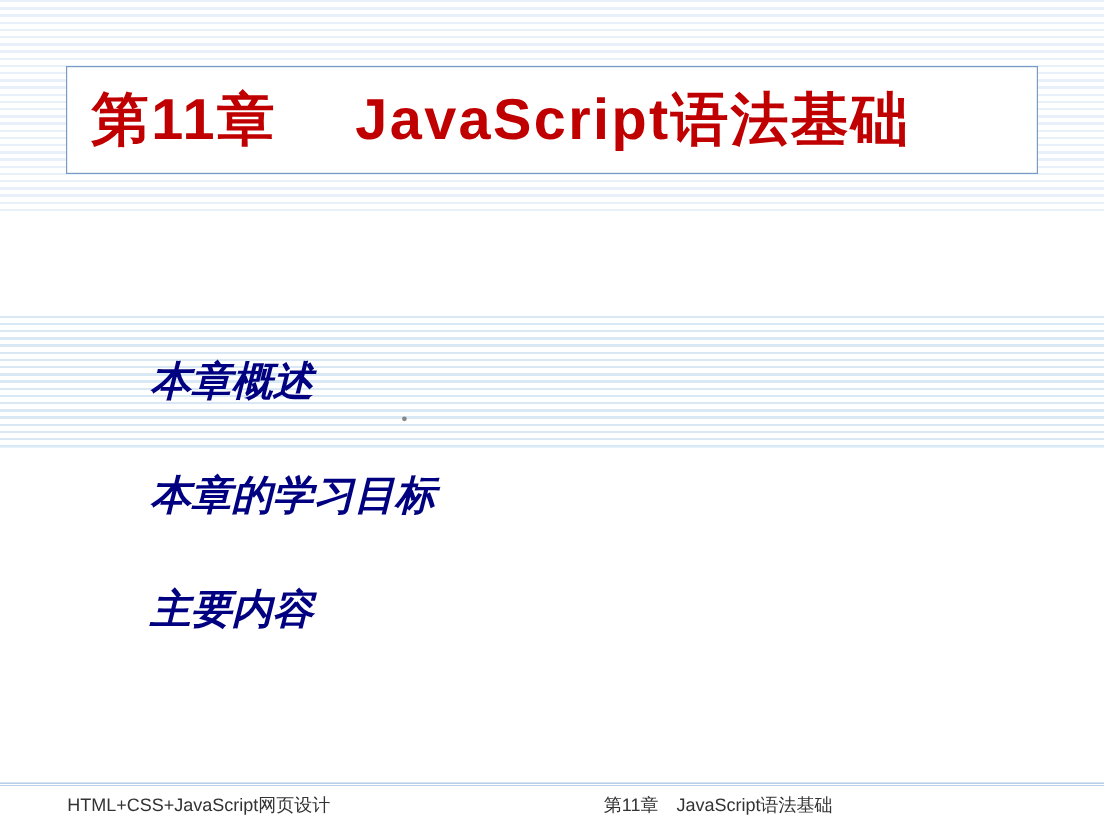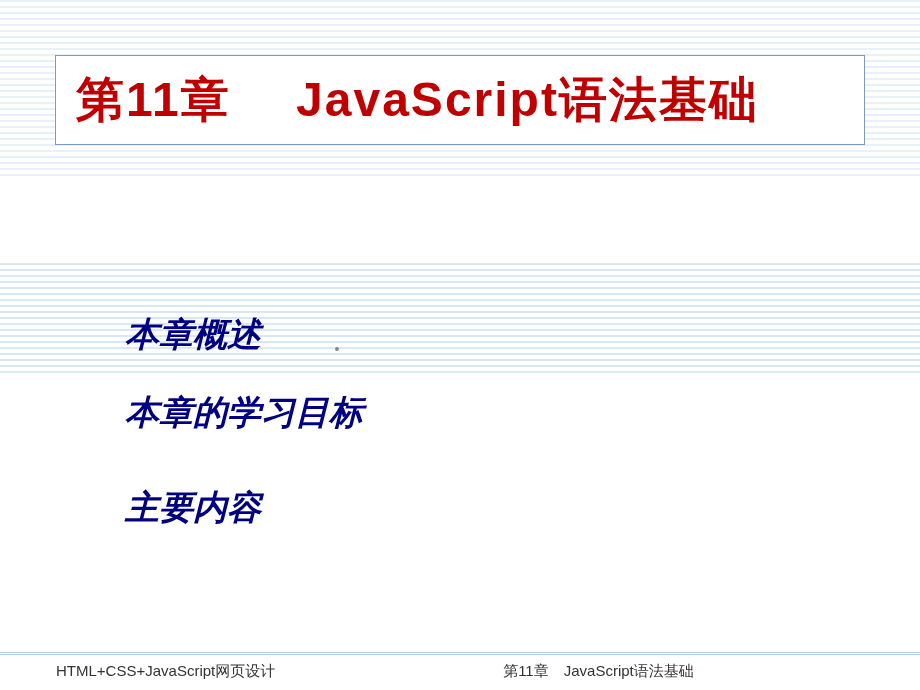--- a/index.html
+++ b/index.html
@@ -78,21 +78,21 @@
       position: absolute;
       font-size: 34px;
       font-weight: bold;
       font-style: italic;
       color: #000080;
       font-family: "STKaiti", "KaiTi", "SimSun", serif;
       left: 125px;
     }
     
     .item-1 {
-      top: 312px;
+      top: 295px;
     }
     
     .item-2 {
       top: 390px;
     }
     
     .item-3 {
       top: 485px;
     }
     

